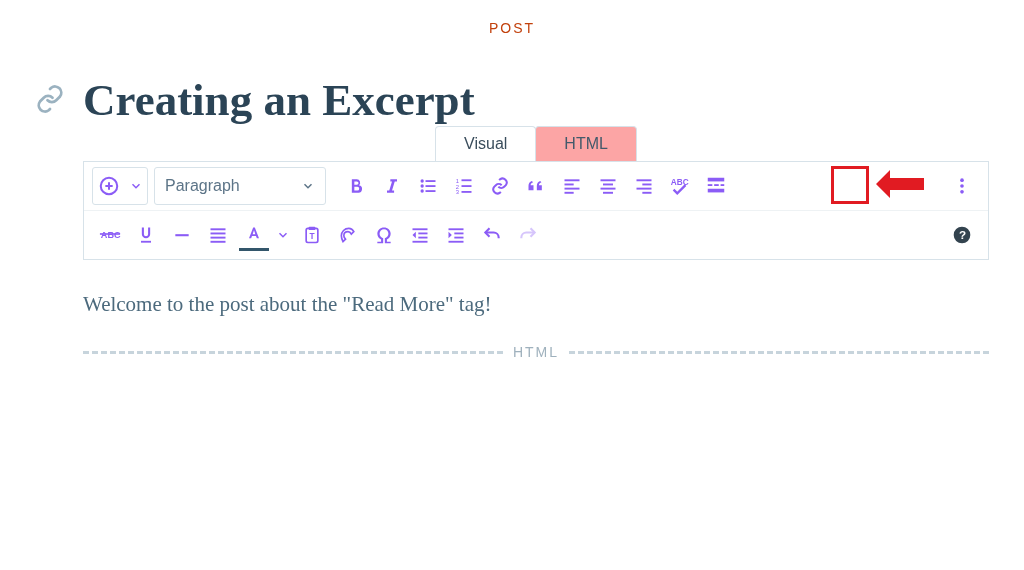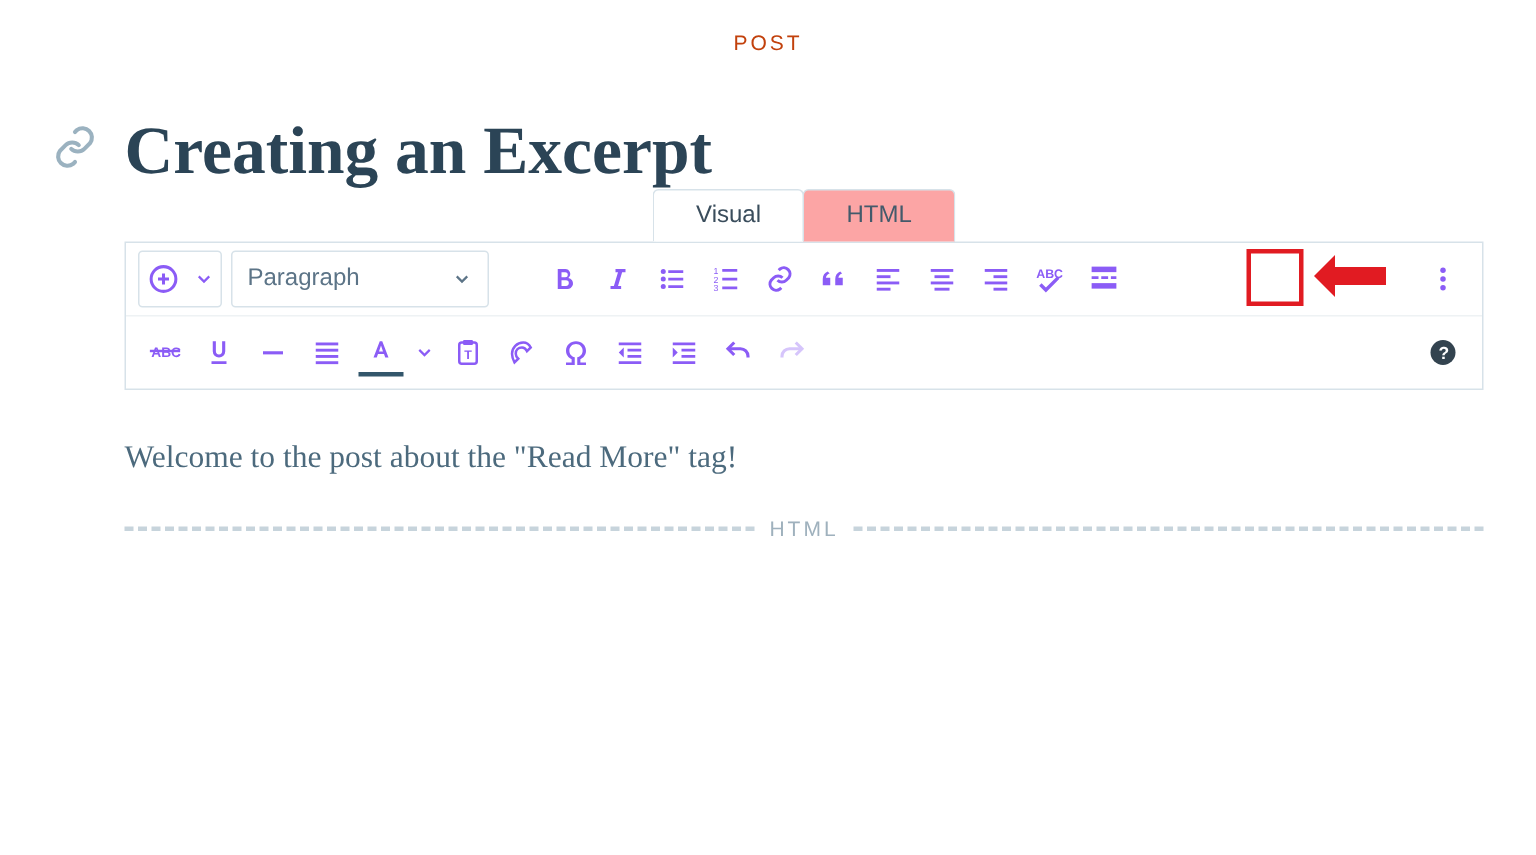--- a/index.html
+++ b/index.html
@@ -22,21 +22,21 @@
   .tb-row+.tb-row{border-top:1px solid #eef2f4}
   .tb-btn{width:36px;height:36px;display:flex;align-items:center;justify-content:center;
     color:#8b5cf6;cursor:pointer;border-radius:3px;flex:0 0 auto}
   .tb-btn svg{display:block}
   .add-grp{display:flex;align-items:center;border:1px solid #d7e2e9;border-radius:3px;
     height:36px;margin-right:6px}
   .add-grp .tb-btn{width:32px;height:34px}
   .block-select{display:flex;align-items:center;justify-content:space-between;
     border:1px solid #d7e2e9;border-radius:3px;height:36px;width:150px;padding:0 10px;
     font-family:-apple-system,Helvetica,Arial,sans-serif;font-size:16px;color:#5c7487;
-    margin-right:32px;cursor:pointer}
+    margin-right:12px;cursor:pointer}
   .spacer{flex:1}
   .highlight-box{position:absolute;border:3px solid #e11b22;width:38px;height:38px;
     pointer-events:none;box-sizing:border-box}
   .arrow{position:absolute;pointer-events:none}
   .content{padding:28px 0 0 0;font-size:21px;line-height:1.55;color:#4c6a7d}
   .content p{margin:0 0 22px 0}
   .more-sep{display:flex;align-items:center;gap:10px;margin:16px 0 26px 0;
     font-family:-apple-system,Helvetica,Arial,sans-serif;font-size:14px;letter-spacing:2px;
     color:#9fb1bd}
   .more-sep .dash{flex:1;border-top:3px dashed #c7d4dc}

